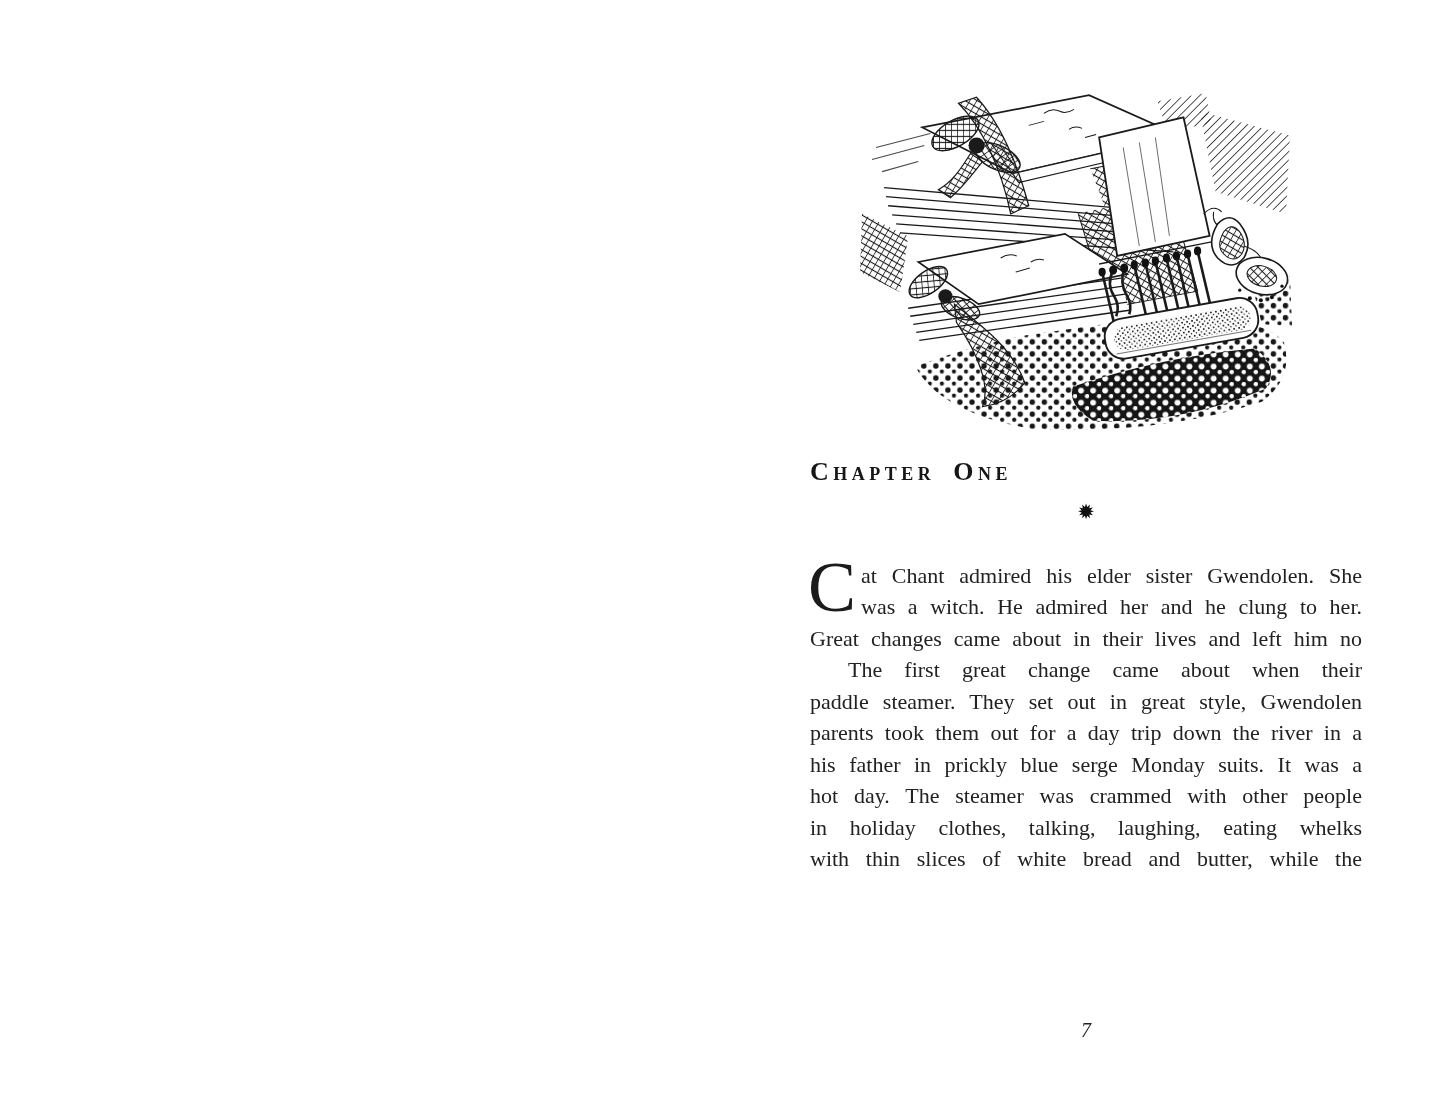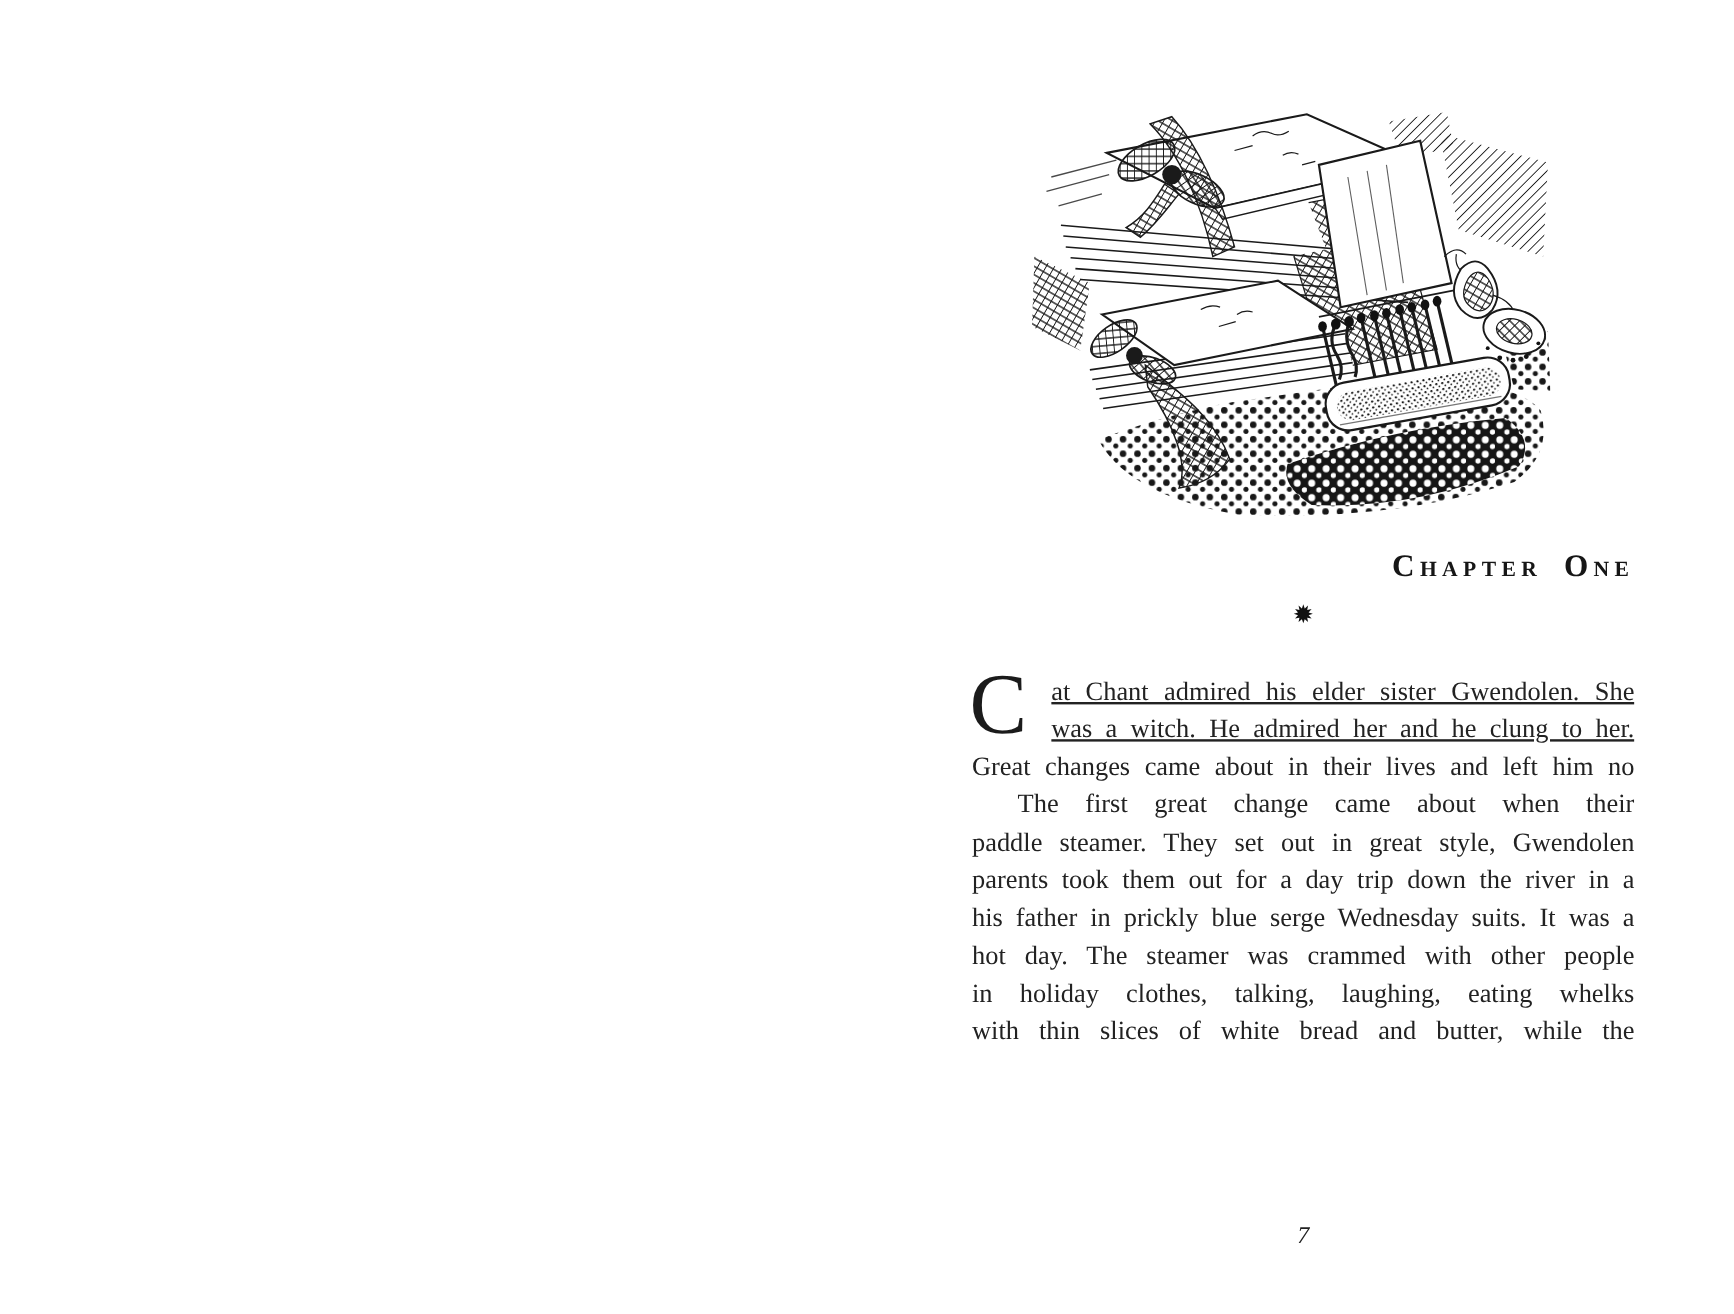--- a/index.html
+++ b/index.html
@@ -6,32 +6,32 @@
   body{
     width:1445px;height:1095px;background:#ffffff;position:relative;overflow:hidden;
     font-family:"Liberation Serif","DejaVu Serif",serif;color:#1f1f1f;
   }
   .spread{position:absolute;inset:0;}
   .left-page{position:absolute;left:0;top:0;width:722px;height:1095px;background:#fff;}
   .right-page{position:absolute;left:810px;top:0;width:552px;height:1095px;}
   .illustration{position:absolute;left:50px;top:85px;width:432px;height:347px;}
   .illustration svg{width:100%;height:100%;display:block;}
   .chapter-heading{
-    position:absolute;left:0;top:458px;width:100%;text-align:right;
+    position:absolute;left:0;top:458px;width:100%;text-align:left;
     font-variant:small-caps;font-weight:600;font-size:26px;letter-spacing:4.5px;
     word-spacing:7px;color:#161616;line-height:1.1;
   }
   .ornament{position:absolute;left:0;top:500px;width:100%;text-align:center;
     font-size:21px;color:#111;line-height:1.2;font-family:"DejaVu Sans",sans-serif;}
   .text-block{position:absolute;left:0;top:560px;width:552px;}
   .line{
     height:31.45px;line-height:31.45px;font-size:22px;color:#222;
     text-align:justify;text-align-last:justify;overflow:hidden;
   }
-  .line.dc{margin-left:66px;text-decoration:underline;}
+  .line.dc{margin-left:51px;}
   .line.last{text-align-last:left;}
   .line.ind{padding-left:38px;}
   .dropcap{
     position:absolute;left:-2px;top:-9px;font-size:72px;line-height:1;
     color:#1b1b1b;font-weight:400;
   }
   .page-number{
     position:absolute;left:0;top:1019px;width:100%;text-align:center;
     font-size:20px;font-style:italic;color:#222;
   }
@@ -197,21 +197,21 @@
     <div class="ornament">✹</div>
 
     <div class="text-block">
       <span class="dropcap">C</span>
       <div class="line dc">at Chant admired his elder sister Gwendolen. She</div>
       <div class="line dc">was a witch. He admired her and he clung to her.</div>
       <div class="line">Great changes came about in their lives and left him no</div>
       <div class="line ind">The first great change came about when their</div>
       <div class="line">paddle steamer. They set out in great style, Gwendolen</div>
       <div class="line">parents took them out for a day trip down the river in a</div>
-      <div class="line">his father in prickly blue serge Wednesday suits. It was a</div>
+      <div class="line">his father in prickly blue serge Monday suits. It was a</div>
       <div class="line">hot day. The steamer was crammed with other people</div>
       <div class="line">in holiday clothes, talking, laughing, eating whelks</div>
       <div class="line">with thin slices of white bread and butter, while the</div>
     </div>
 
     <div class="page-number">7</div>
   </div>
 </div>
 
 </body></html>

